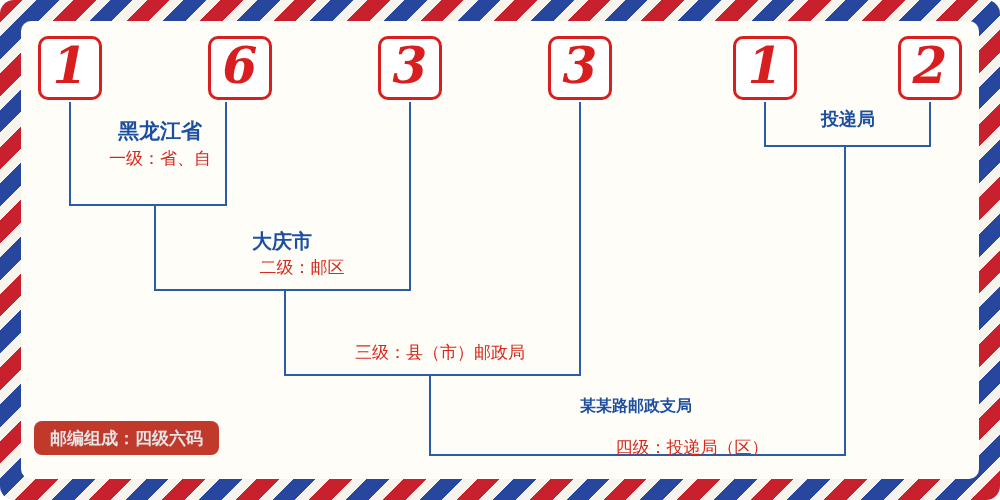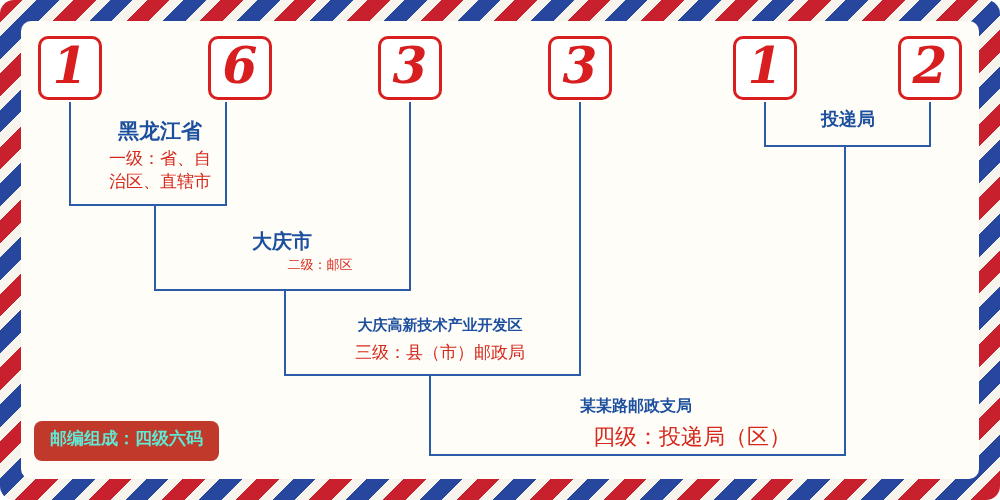--- a/index.html
+++ b/index.html
@@ -26,23 +26,23 @@
   .digit{
     font-family:"DejaVu Serif","Liberation Serif",serif;
     font-style:italic;font-weight:bold;
     font-size:50px;line-height:1;color:#d81e1e;
     transform:translateY(-2px);
   }
   .lbl{position:absolute;transform:translateX(-50%);white-space:nowrap;}
   .lbl-blue{color:#1c4f9e;font-weight:bold;}
   .lbl-red{color:#d6281c;font-weight:normal;}
   .badge{
-    position:absolute;left:34px;top:421px;height:40px;line-height:34px;
+    position:absolute;left:34px;top:421px;height:34px;line-height:34px;
     padding:0 16px;background:#c0392b;border-radius:8px;
-    color:#5eead4;font-weight:bold;font-size:17px;
+    color:#e5e5e5;font-weight:bold;font-size:17px;
   }
 </style>
 </head>
 <body>
 
 <div class="stage">
   <div class="inner"></div>
 
   <svg class="wires" viewBox="0 0 1000 500">
     <polyline points="70,102 70,205 226,205 226,102" fill="none" stroke="#2a5ca8" stroke-width="2"></polyline>
@@ -66,27 +66,25 @@
   </div>
   <div class="digit-box" style="left:733px">
     <span class="digit">1</span>
   </div>
   <div class="digit-box" style="left:898px">
     <span class="digit">2</span>
   </div>
 
   <div class="lbl lbl-blue" style="left:160px;top:117px;font-size:21px">黑龙江省</div>
   <div class="lbl lbl-red" style="left:160px;top:147px;font-size:17px">一级：省、自</div>
-  <div class="lbl lbl-red" style="left:160px;top:170px;font-size:17px">治区、直辖市</div>
 
   <div class="lbl lbl-blue" style="left:282px;top:228px;font-size:20px">大庆市</div>
-  <div class="lbl lbl-red" style="left:320px;top:256px;font-size:13px">二级：邮区</div>
+  <div class="lbl lbl-red" style="left:302px;top:256px;font-size:17px">二级：邮区</div>
 
-  <div class="lbl lbl-blue" style="left:440px;top:316px;font-size:15px">大庆高新技术产业开发区</div>
   <div class="lbl lbl-red" style="left:440px;top:341px;font-size:17px">三级：县（市）邮政局</div>
 
   <div class="lbl lbl-blue" style="left:636px;top:396px;font-size:16px">某某路邮政支局</div>
-  <div class="lbl lbl-red" style="left:692px;top:422px;font-size:22px">四级：投递局（区）</div>
+  <div class="lbl lbl-red" style="left:692px;top:436px;font-size:17px">四级：投递局（区）</div>
 
   <div class="lbl lbl-blue" style="left:848px;top:107px;font-size:18px">投递局</div>
 
   <div class="badge">邮编组成：四级六码</div>
 </div>
 
 </body></html>

